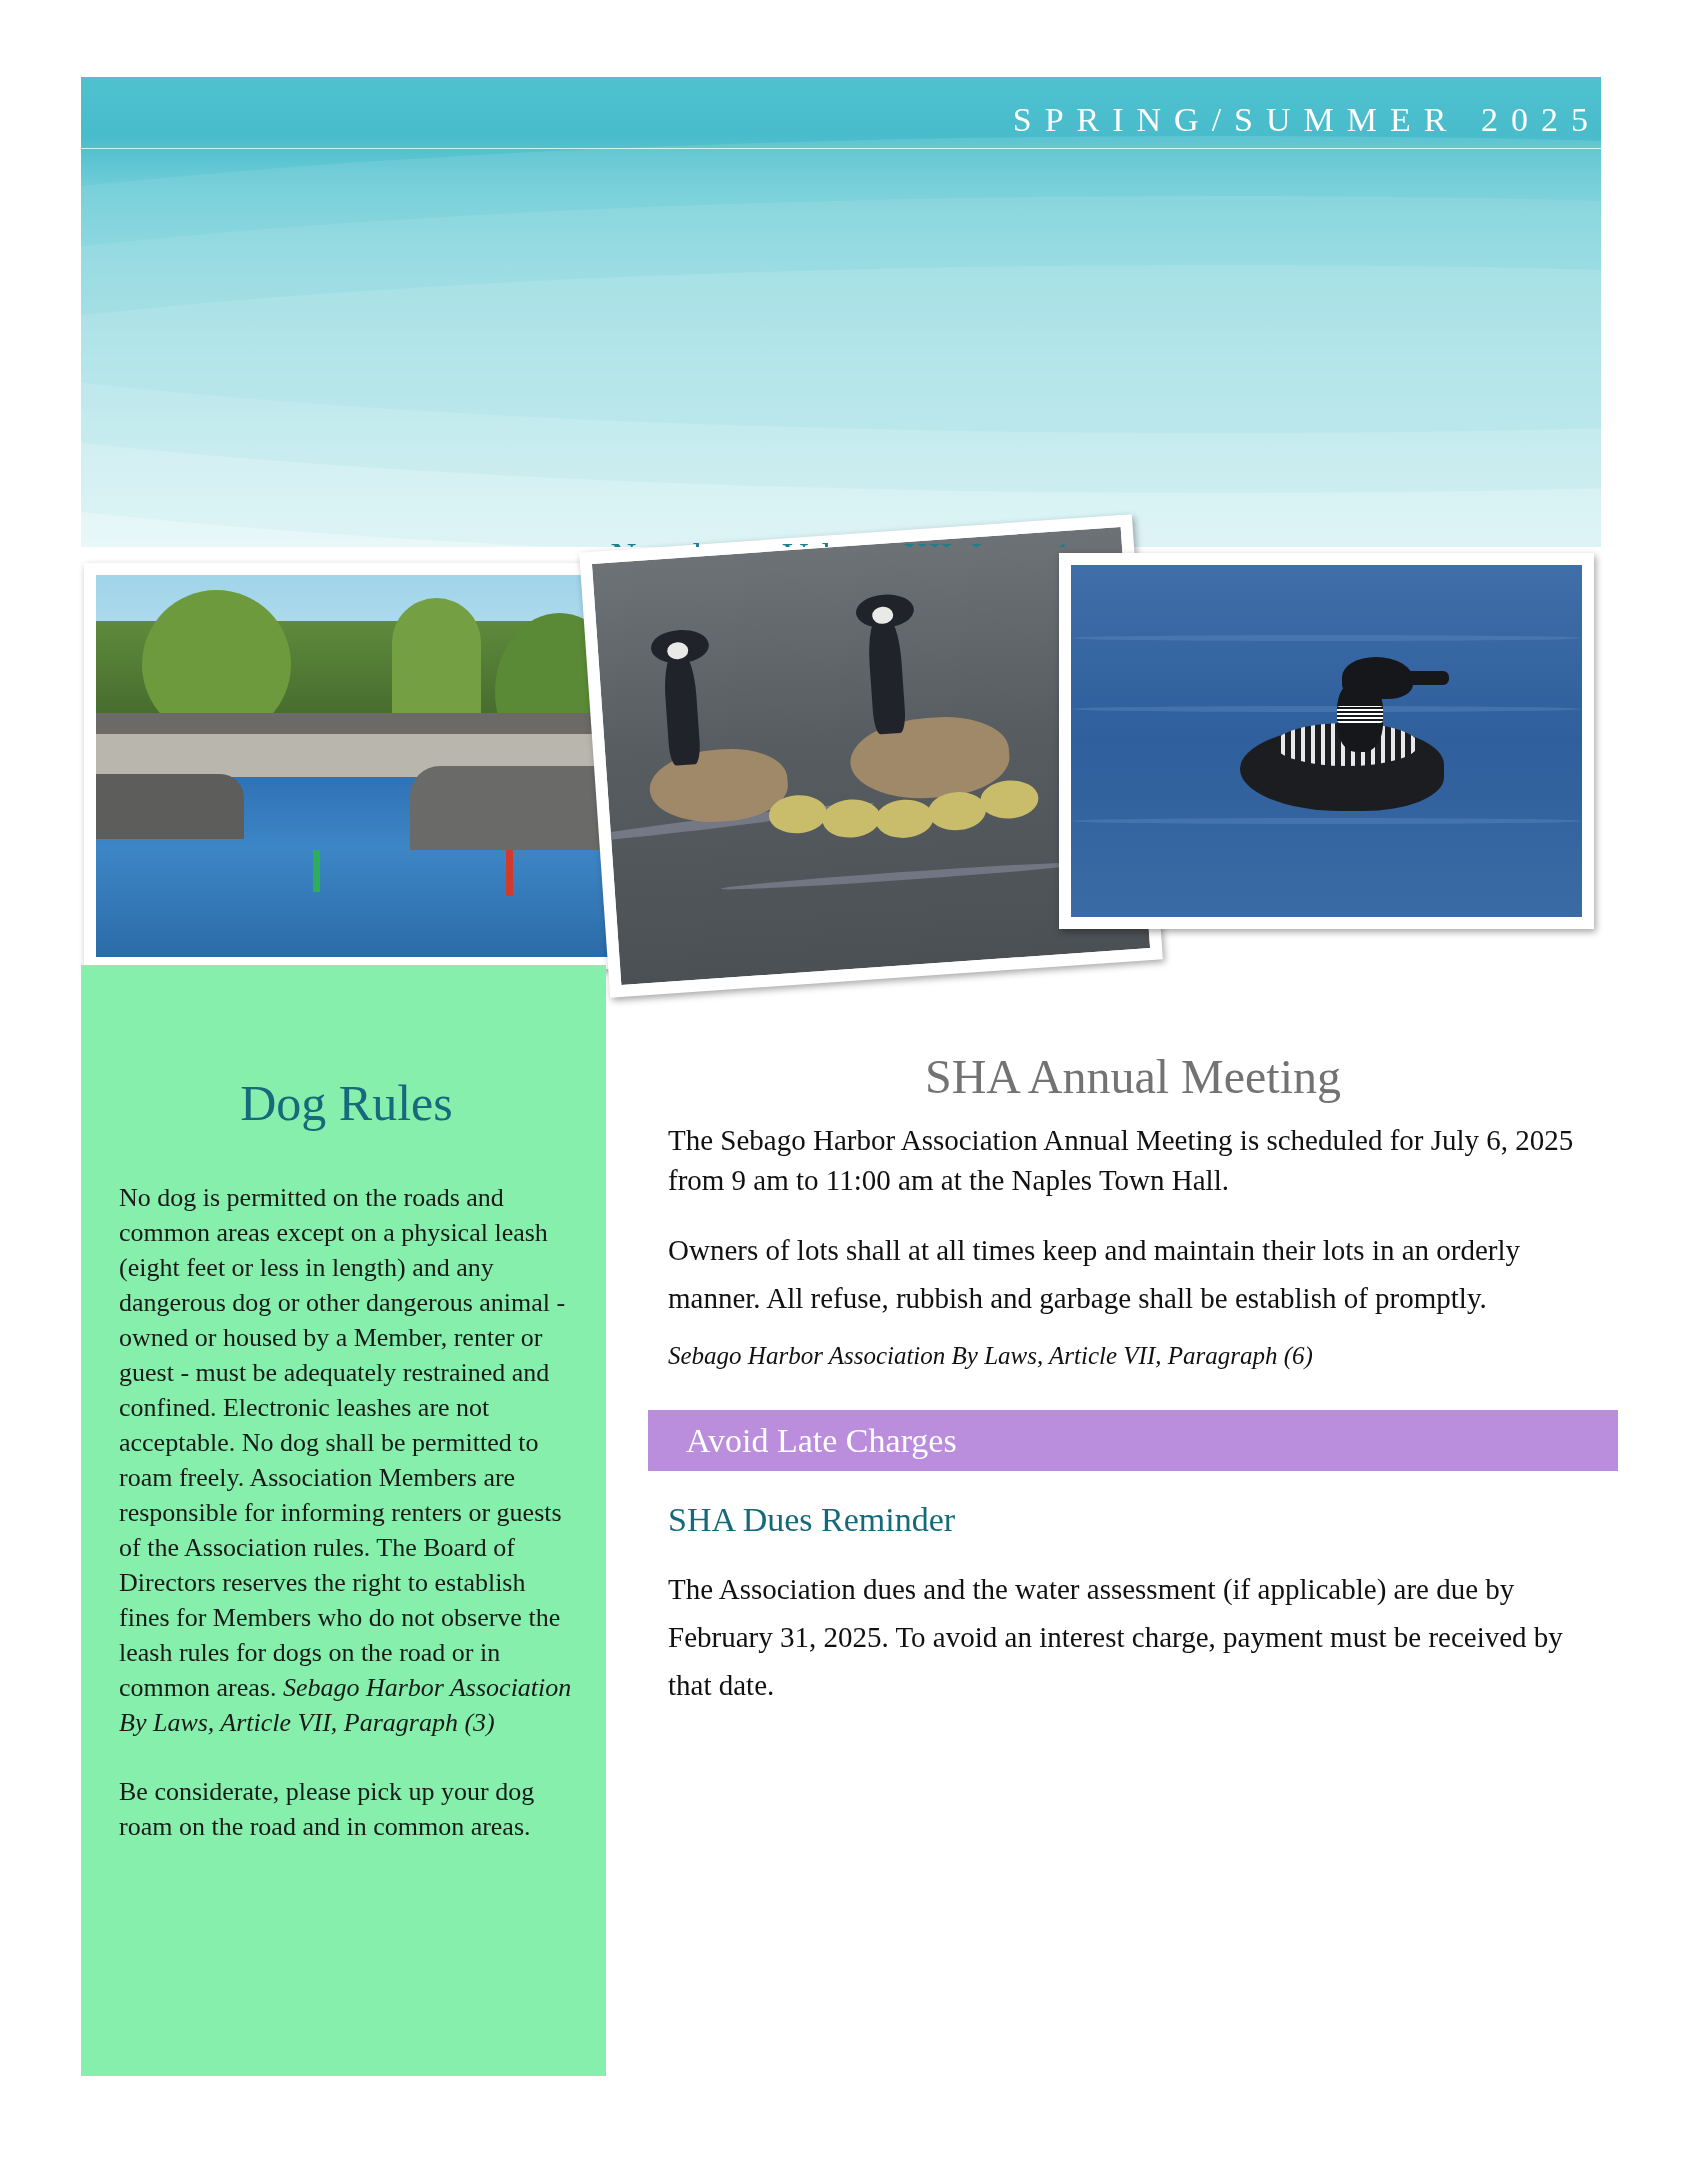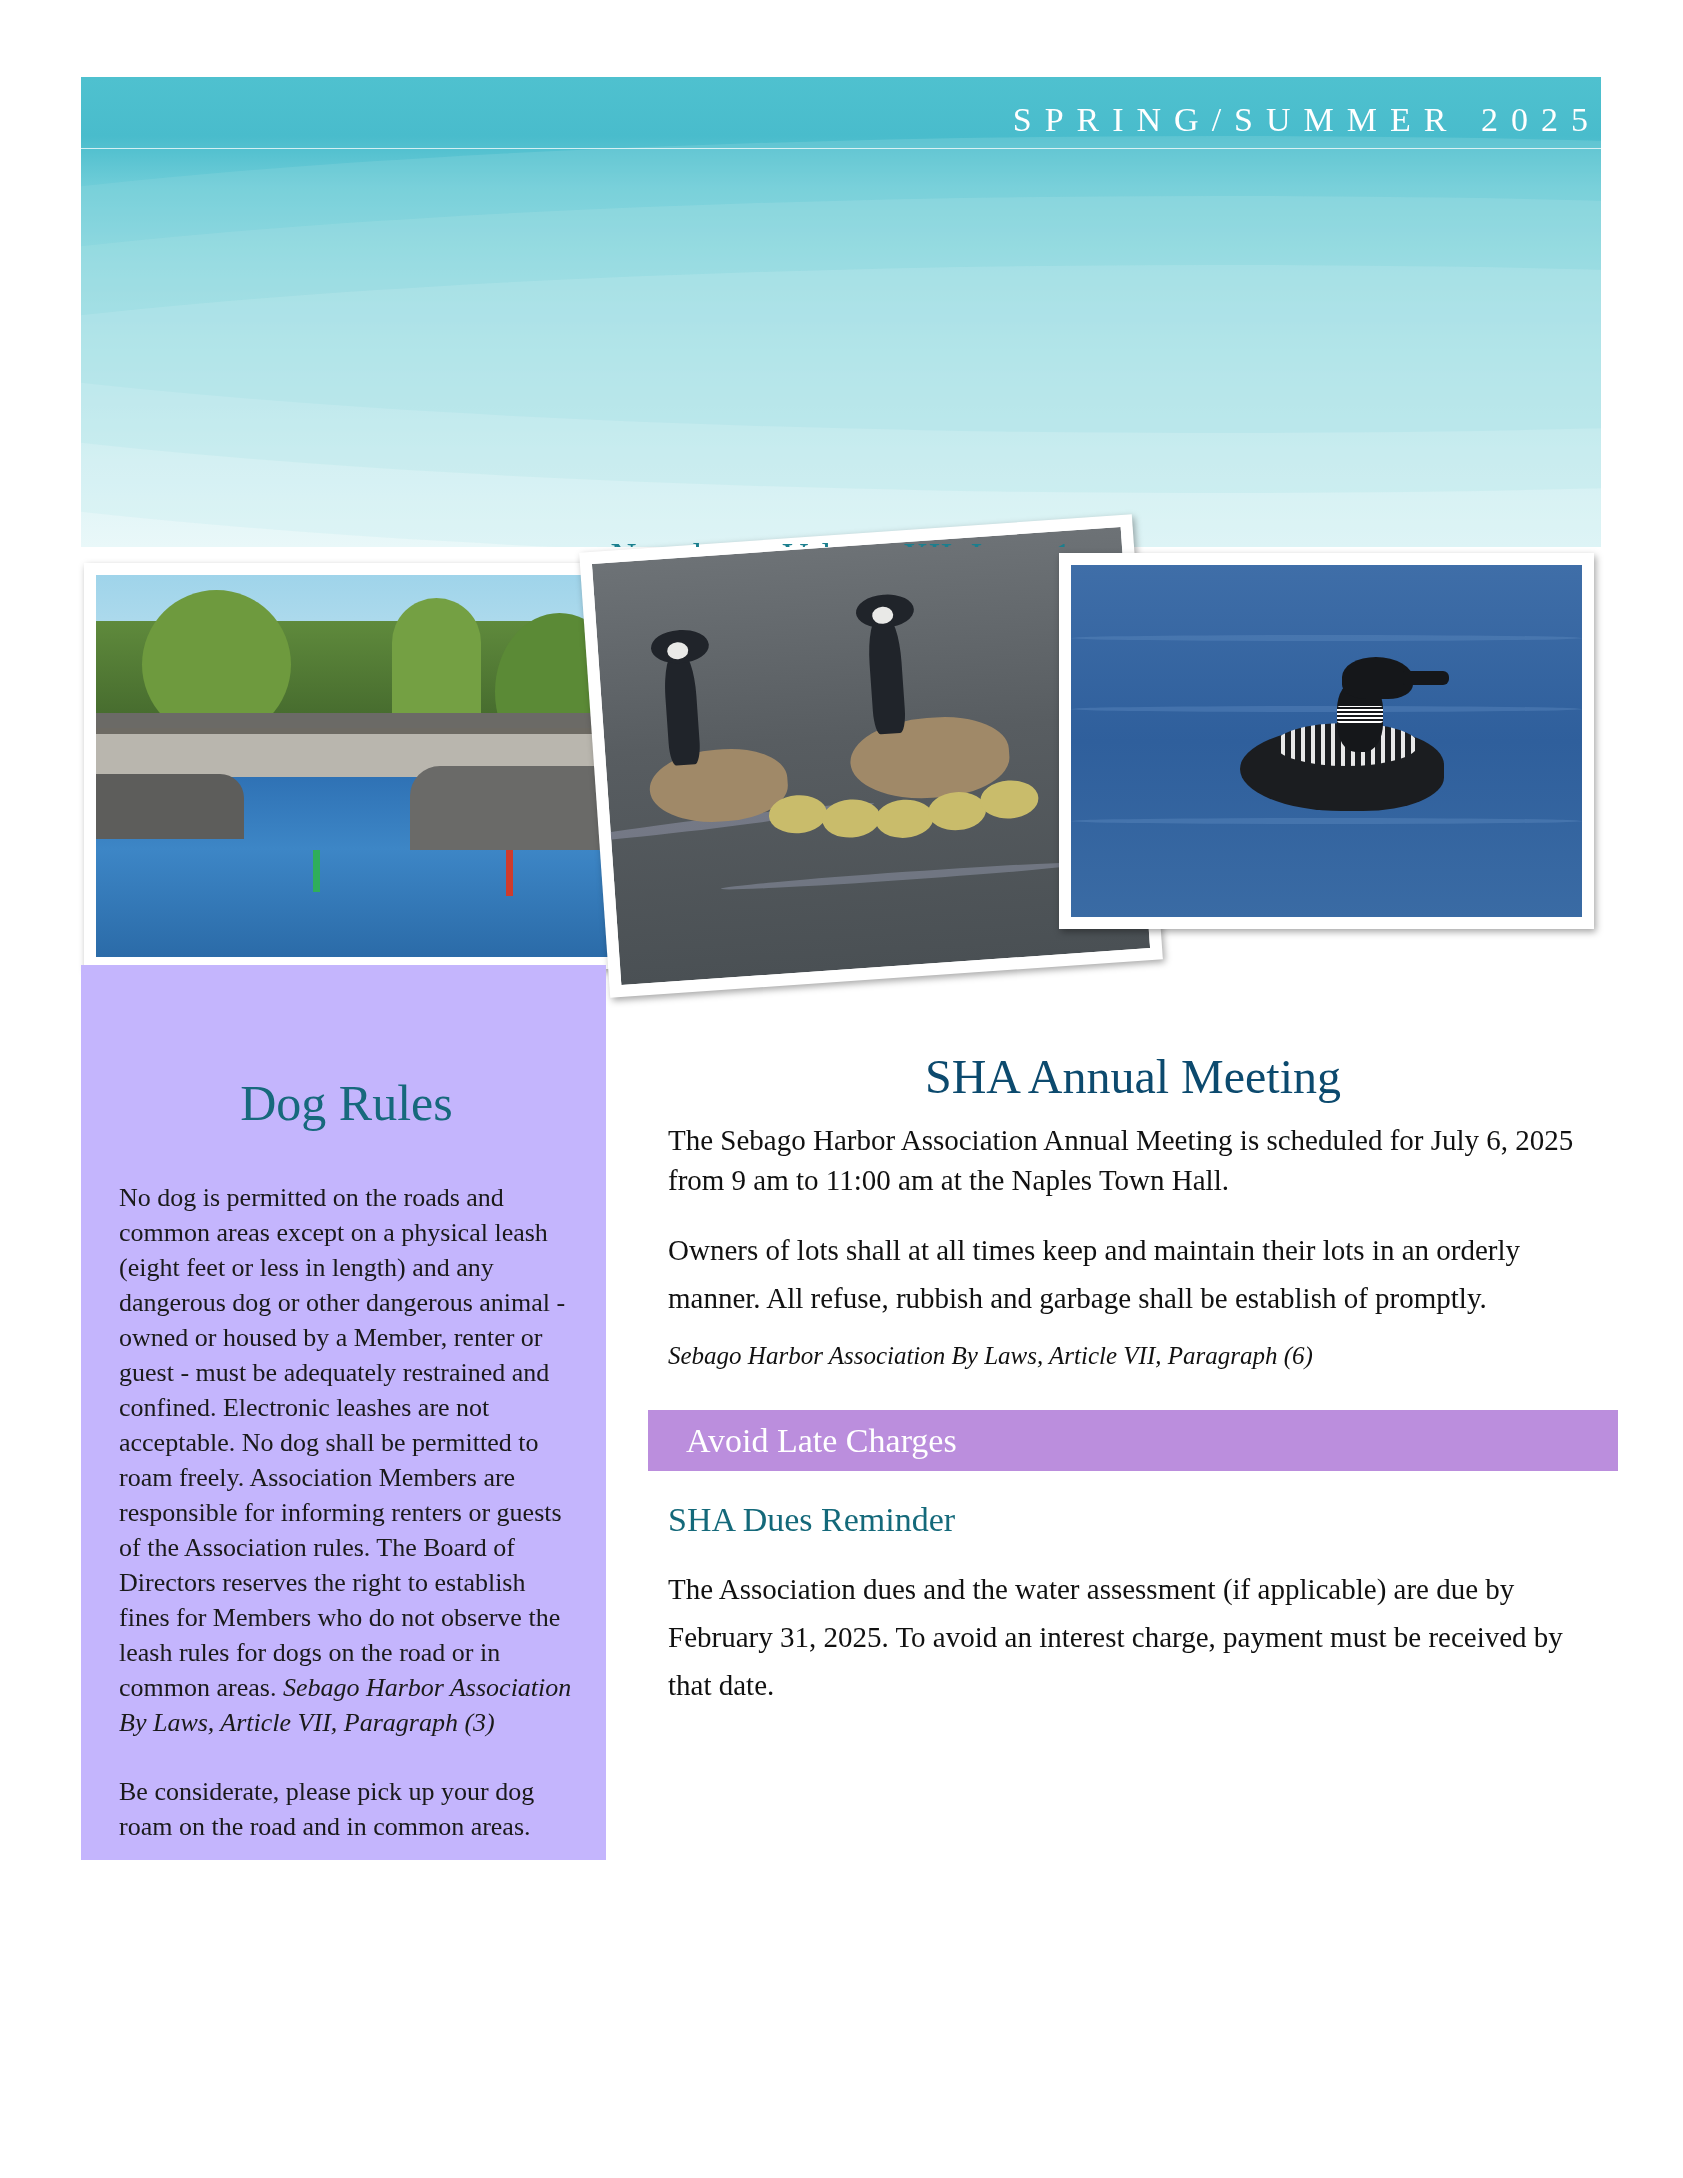--- a/index.html
+++ b/index.html
@@ -158,22 +158,22 @@
   .loon-bill { position:absolute; left:65%; top:30%; width:9%; height:4%; background:#15171a; border-radius:2px 6px 6px 2px; }
   .loon-collar { position:absolute; left:52%; top:40%; width:9%; height:5%;
                background: repeating-linear-gradient(0deg,#ffffff 0 2px,#15171a 2px 4px); border-radius:3px; }
 
   
   .left-col {
     position: absolute;
     left: 81px;
     top: 965px;
     width: 525px;
-    height: 895px;
-    background: #c4b5fd;
+    height: 1111px;
+    background: #86efac;
   }
   .left-inner { position: absolute; left: 38px; top: 0; width: 455px; }
 
   .h-dog {
     margin: 0;
     padding: 109px 0 0 0;
     text-align: center;
     color: #17697c;
     font-family: "Liberation Serif", serif;
     font-size: 50px;
@@ -198,21 +198,21 @@
 
   .right-col {
     position: absolute;
     left: 648px;
     top: 1049px;
     width: 970px;
   }
   .h-main {
     margin: 0;
     text-align: center;
-    color: #0c4a6e;
+    color: #737373;
     font-family: "Liberation Serif", serif;
     font-size: 48px;
     font-weight: normal;
   }
   .p-main {
     margin: 22px 20px 0 20px;
     color: #111111;
     font-family: "Liberation Serif", serif;
     font-size: 29px;
     line-height: 40px;

